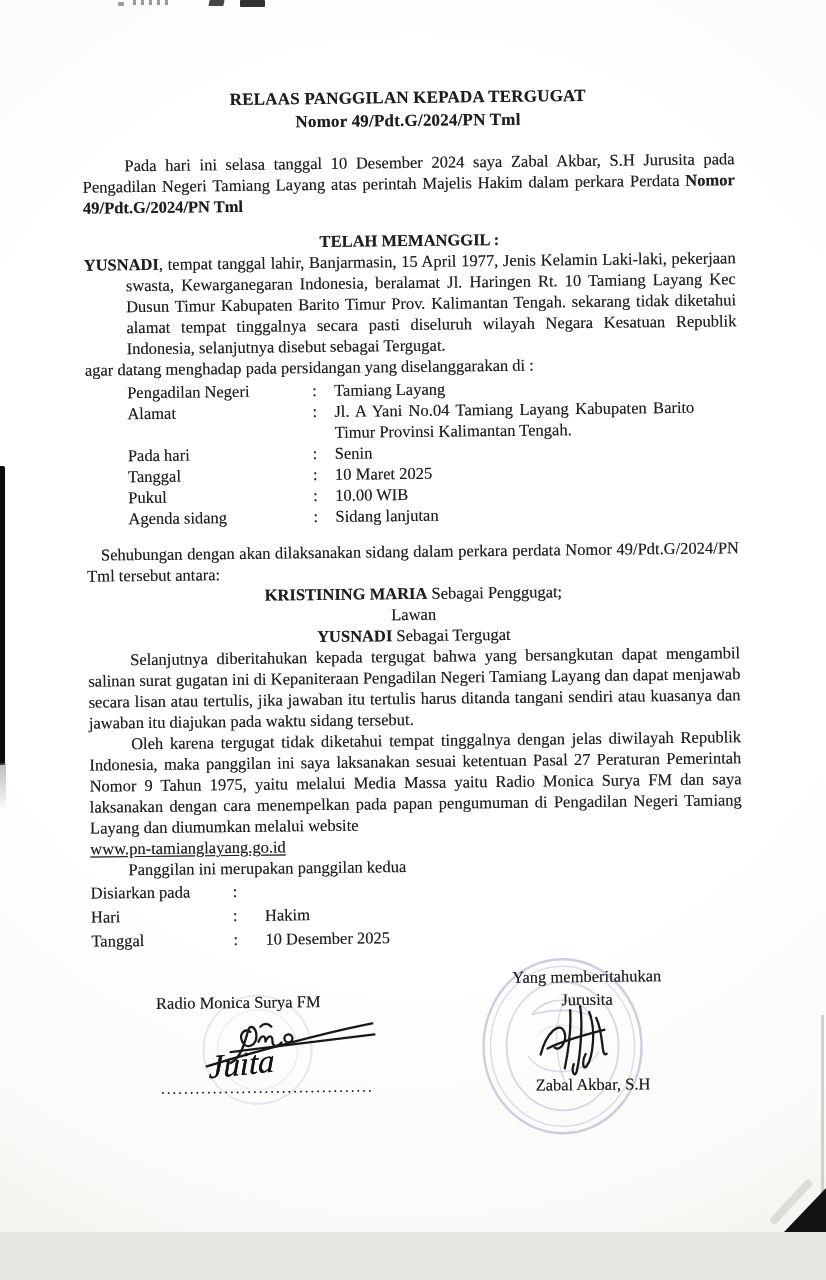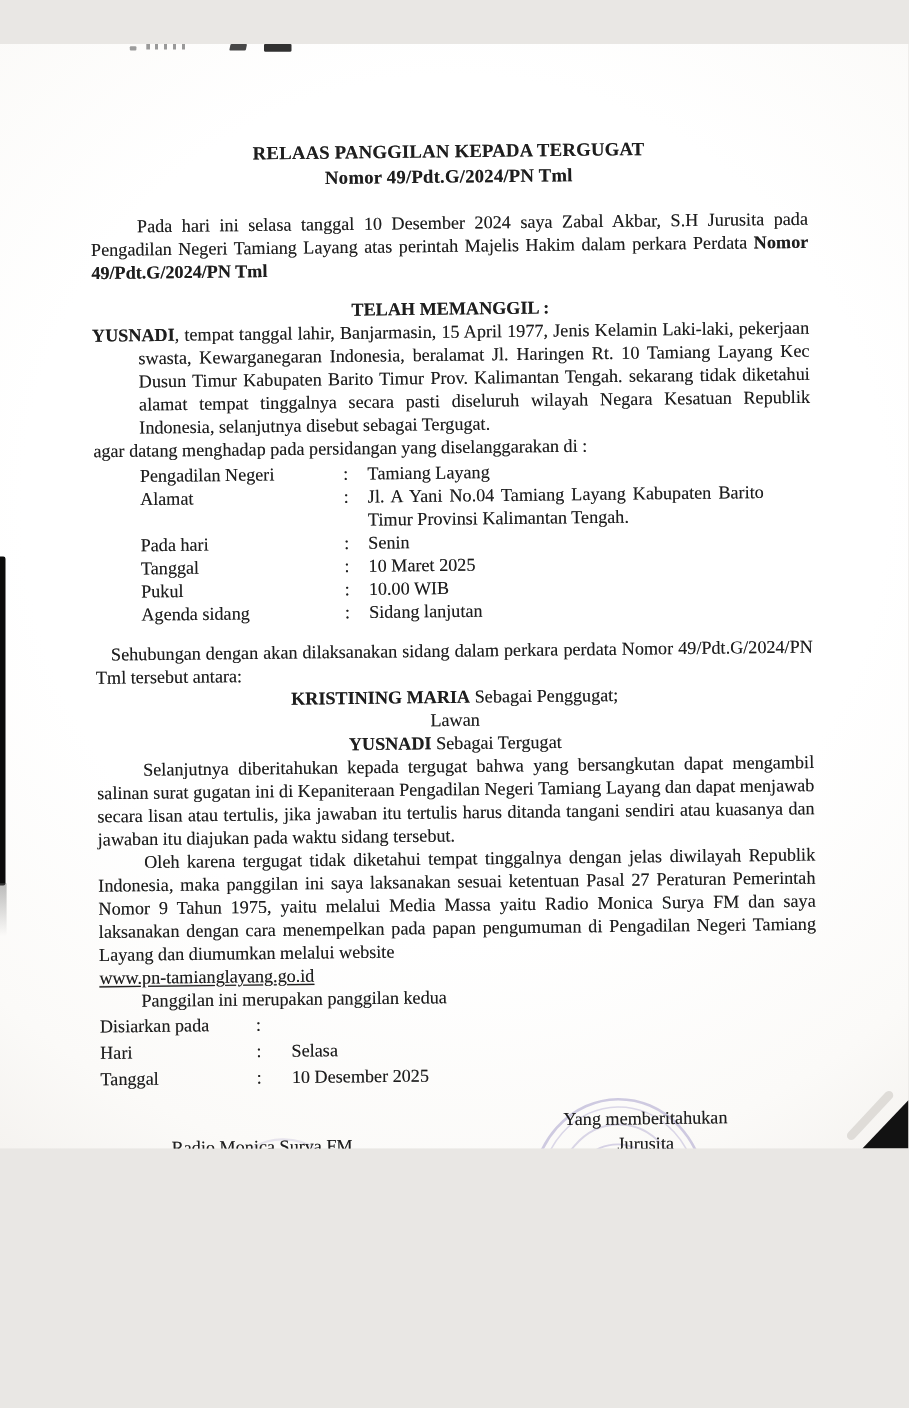--- a/index.html
+++ b/index.html
@@ -3,25 +3,24 @@
 <meta charset="utf-8">
 <style>
   html,body{margin:0;padding:0;}
   body{
     width:826px;height:1280px;
     background:#e9e7e4;
     font-family:"Liberation Serif","DejaVu Serif",serif;
     overflow:hidden;
   }
   .page{
-    position:relative;width:826px;height:1004px;
+    position:relative;width:826px;height:1232px;
     background:radial-gradient(circle at 50% 42%, #ffffff 55%, #fbfaf8 85%, #f5f3f0);
     overflow:hidden;
     color:#1e1e1e;
-    margin-top:40px;
   }
   .doc{
     position:absolute;left:88px;top:86px;width:652px;
     font-size:16.5px;line-height:21px;
     transform:rotate(-0.65deg);
     transform-origin:320px 560px;
     text-shadow:0 0 .4px rgba(20,20,20,.55);
   }
   .center{text-align:center;}
   .bold{font-weight:700;}
@@ -152,21 +151,21 @@
     <p class="second-call">Panggilan ini merupakan panggilan kedua</p>
 
     <div style="margin-top:2px">
       <div class="brow">
         <span class="lbl">Disiarkan pada</span>
           <span class="sep">:</span>
       </div>
       <div class="brow" style="margin-top:3px">
         <span class="lbl">Hari</span>
           <span class="sep">:</span>
-          <span>Selasa</span>
+          <span>Hakim</span>
       </div>
       <div class="brow" style="margin-top:3px">
         <span class="lbl">Tanggal</span>
           <span class="sep">:</span>
           <span>10 Desember 2025</span>
       </div>
     </div>
 
     <div class="sig-area">
 

